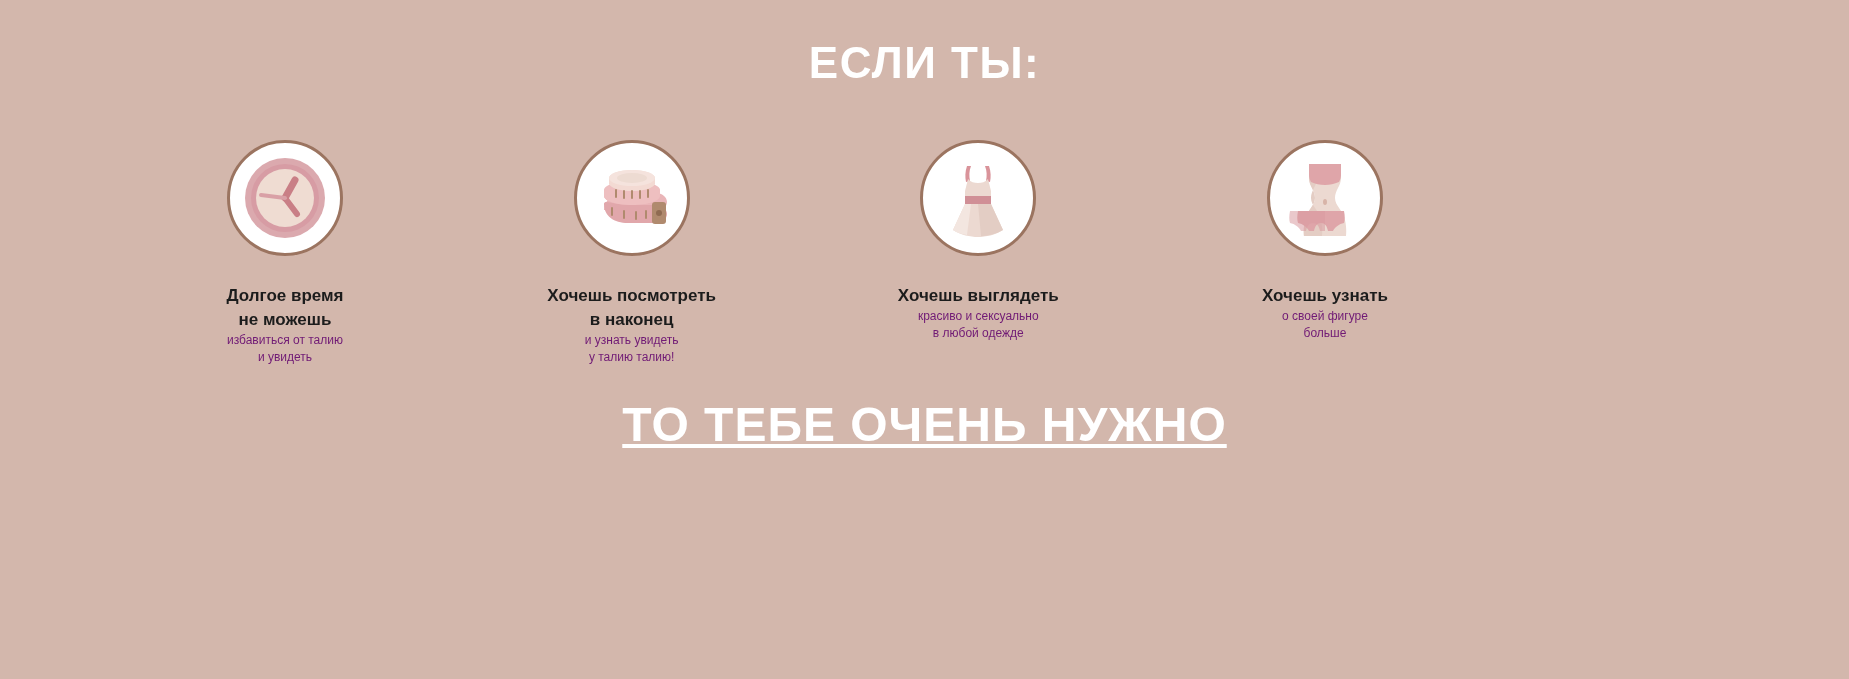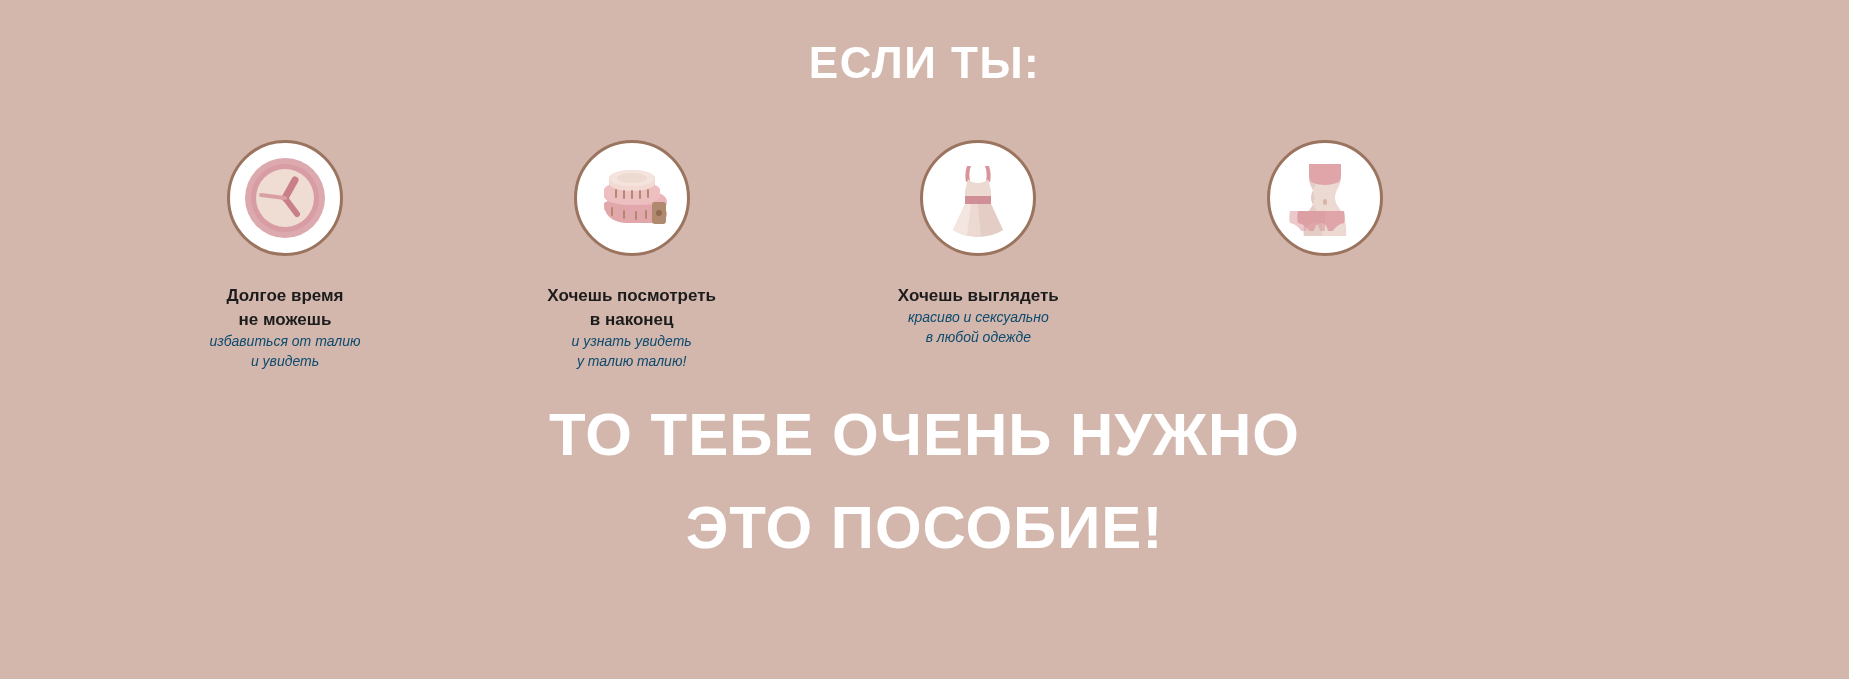--- a/index.html
+++ b/index.html
@@ -84,39 +84,39 @@
   .caption-strong {
     display: block;
     color: #1c1c1c;
     font-size: 17px;
     font-weight: bold;
     white-space: nowrap;
   }
 
   .caption-soft {
     display: block;
-    color: #0c4a6e;
-    font-size: 14px;
+    color: #701a75;
+    font-size: 12px;
     font-weight: normal;
     white-space: nowrap;
-    font-style: italic;
   }
 
   
   .bottom-headline {
     position: absolute;
     left: 0;
     top: 388px;
     width: 1849px;
     text-align: center;
     color: #ffffff;
-    font-size: 60px;
+    font-size: 48px;
     font-weight: bold;
     letter-spacing: 1px;
     line-height: 1.55;
+    text-decoration: underline;
   }
   .bottom-headline .hl-line {
     display: block;
     white-space: nowrap;
   }
 </style>
 </head>
 <body>
 
 <div class="page">
@@ -217,22 +217,26 @@
           <path d="M30 12h8v14c0 8-6 12-6 20s8 12 10 22c2 9 1 16 1 16H25s-1-7 1-16c2-10 10-14 10-22s-6-12-6-20z" fill="#e4cdc4"></path>
 
           <path d="M30 12h32v11c0 3-1 5-2 7-5 2-9 3-14 3s-10-1-14-3c-1-2-2-4-2-7z" fill="#dfa5a9"></path>
 
           <ellipse cx="46" cy="50" rx="2" ry="3" fill="#d8b4a8"></ellipse>
 
           <path d="M27 59h38c1 5 1 9 0 12-5 1-9 4-11 8h-5c-1-5-3-8-7-8-4 0-6 3-7 8h-5c-2-4-6-7-11-8-1-3-1-7 0-12z" fill="#dfa5a9"></path>
           <path d="M27 59h19v20h-5c-1-5-3-8-7-8-4 0-6 3-7 8h-5c-2-4-6-7-11-8-1-3-1-7 0-12z" fill="#d89ba0" opacity="0.55"></path>
         </svg>
       </div>
+      <div class="feature-caption">
+        <span class="caption-strong">Хочешь узнать</span>
+        <span class="caption-soft">о своей фигуре</span>
+        <span class="caption-soft">больше</span>
+      </div>
     </div>
 
   </div>
 
   <div class="bottom-headline">
     <span class="hl-line">ТО ТЕБЕ ОЧЕНЬ НУЖНО</span>
-    <span class="hl-line">ЭТО ПОСОБИЕ!</span>
   </div>
 
 </div>
 
 </body></html>

